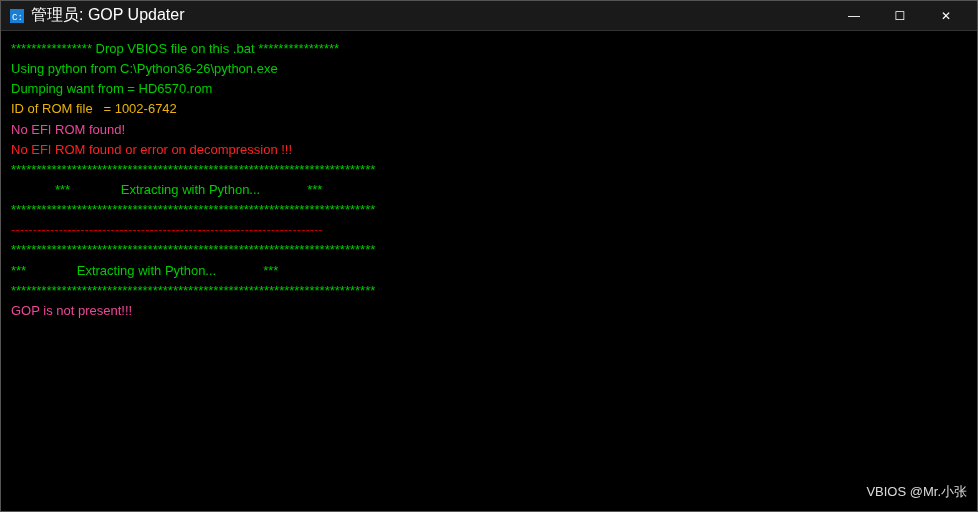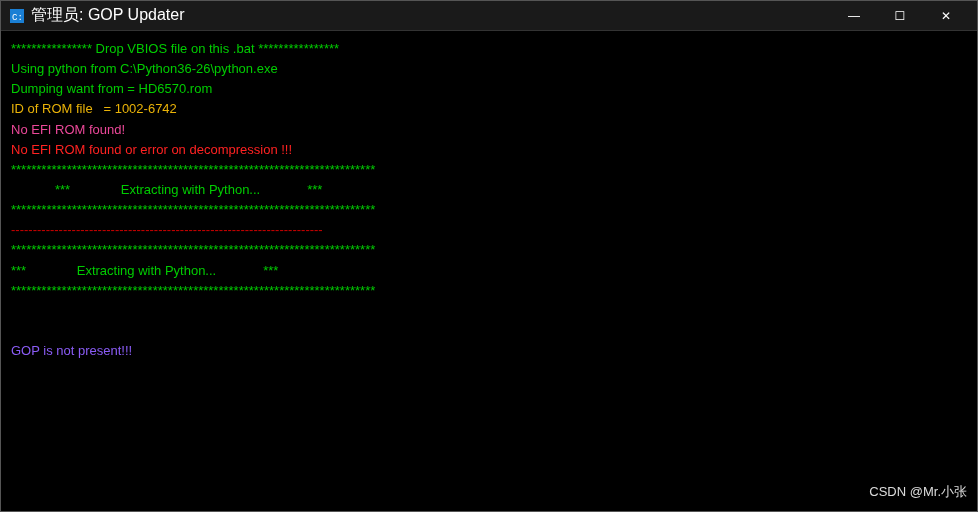--- a/index.html
+++ b/index.html
@@ -132,17 +132,17 @@
       <div class="term-line" style="color: rgb(0, 204, 0);"></div>
       <div class="term-line" style="color: rgb(0, 204, 0);">************************************************************************</div>
       <div class="term-line" style="color: rgb(0, 204, 0); margin-left: 44px;">***              Extracting with Python...             ***</div>
       <div class="term-line" style="color: rgb(0, 204, 0);">************************************************************************</div>
       <div class="term-line" style="color: rgb(204, 0, 0);">------------------------------------------------------------------------</div>
       <div class="term-line" style="color: rgb(0, 204, 0);"></div>
       <div class="term-line" style="color: rgb(0, 204, 0);">************************************************************************</div>
       <div class="term-line" style="color: rgb(0, 204, 0);">***              Extracting with Python...             ***</div>
       <div class="term-line" style="color: rgb(0, 204, 0);">************************************************************************</div>
       <div class="term-line" style="color: rgb(0, 204, 0);"></div>
-      <div class="term-line" style="color: #8b5cf6; margin-top: 40px;">GOP is not present!!!</div>
+      <div class="term-line" style="color: #ec4899;">GOP is not present!!!</div>
       <div class="term-line" style="color: rgb(0, 204, 0);"></div>
-      <div class="watermark">CSDN @Mr.小张</div>
+      <div class="watermark">VBIOS @Mr.小张</div>
   </div>
 </div>
 
 </body></html>

